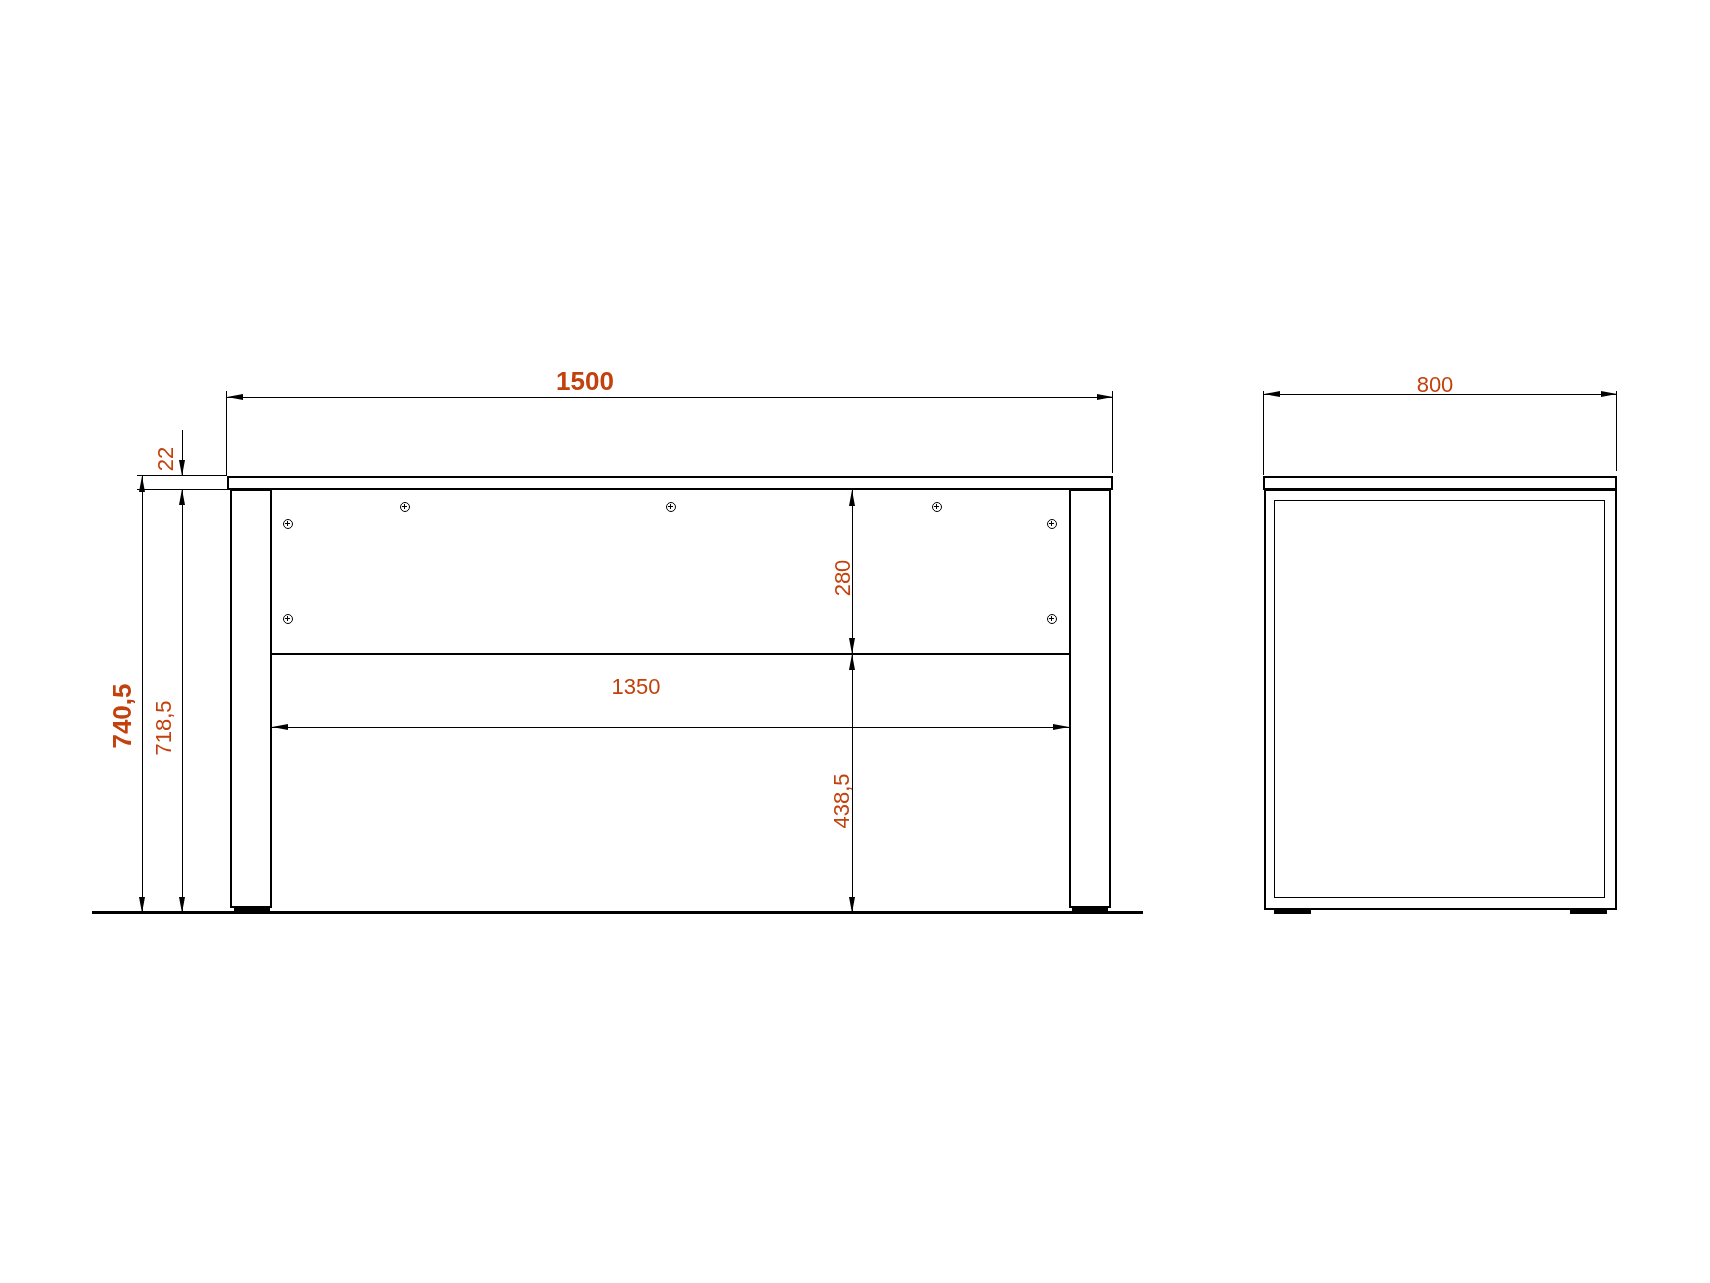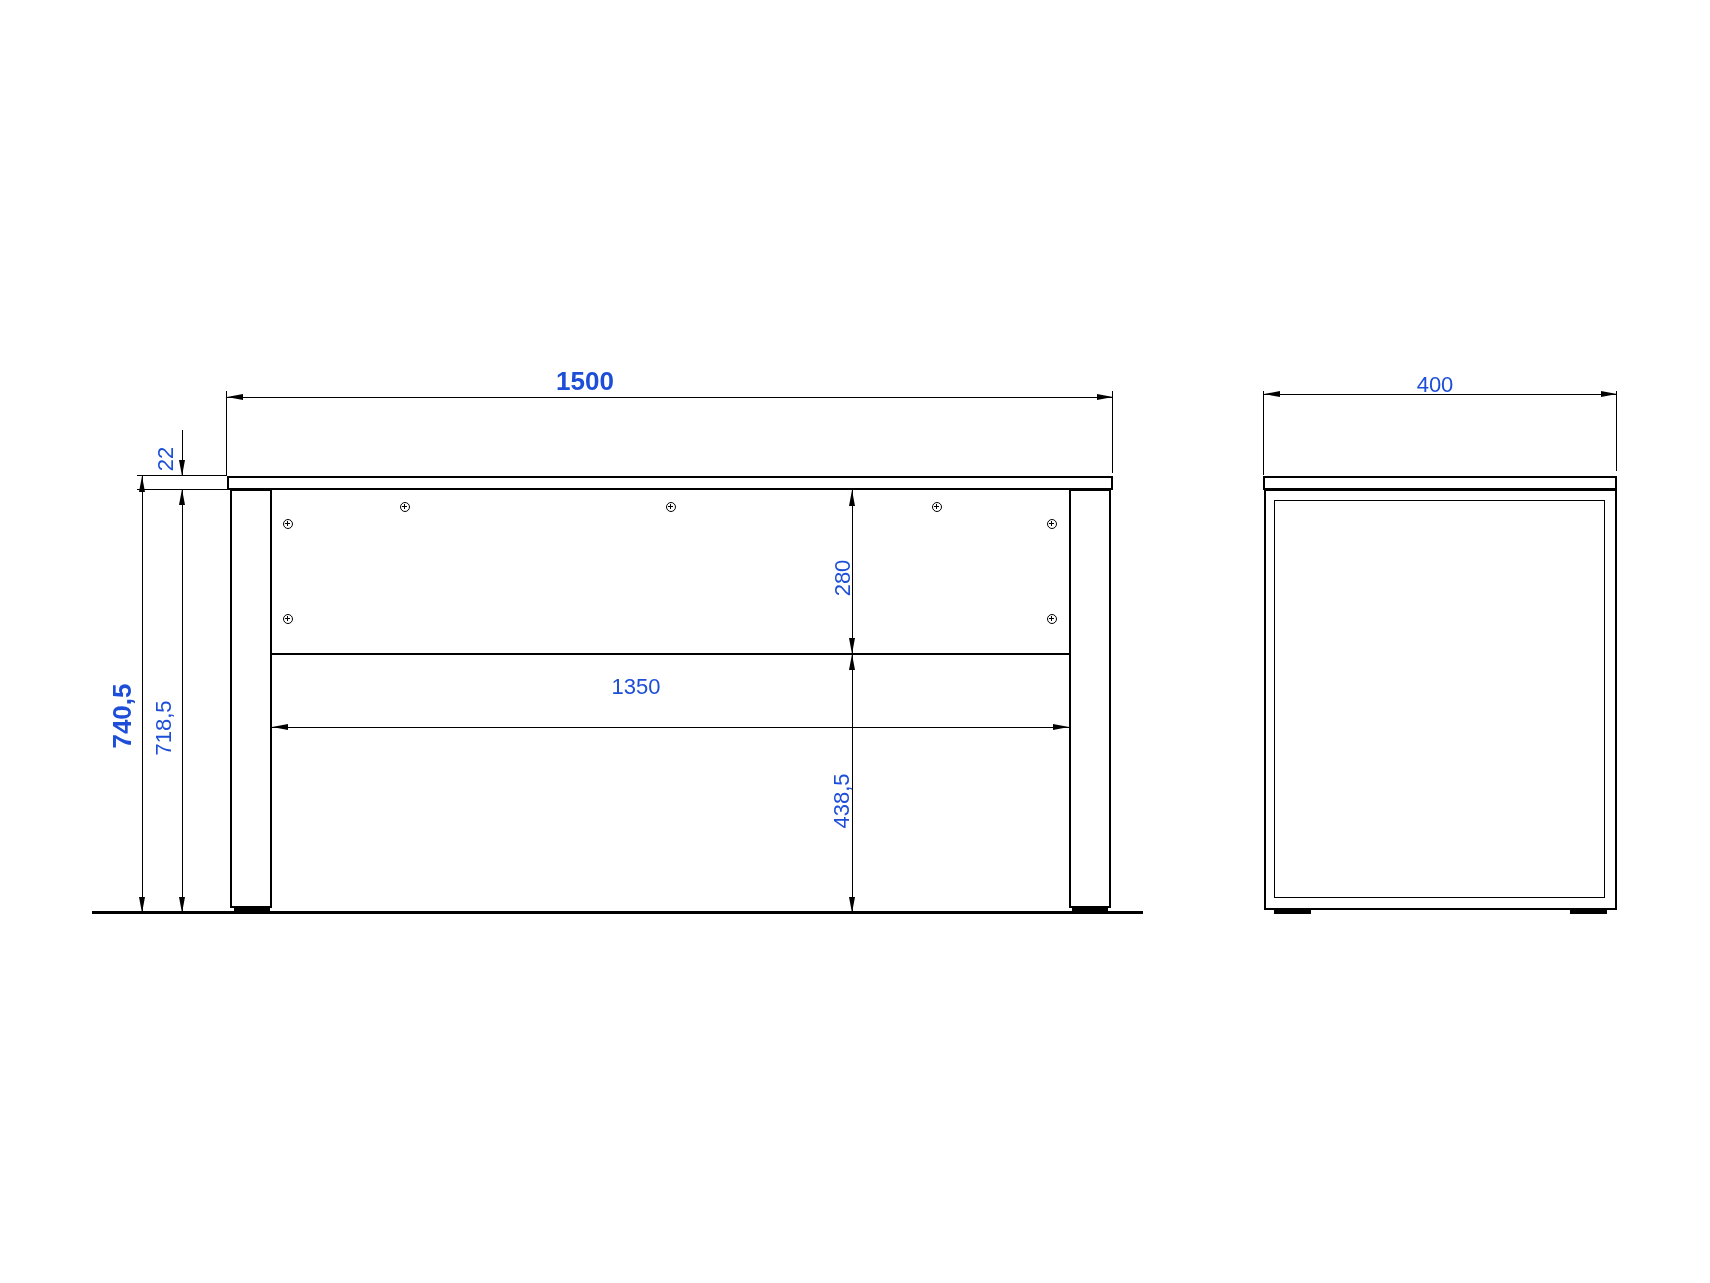--- a/index.html
+++ b/index.html
@@ -1,18 +1,18 @@
 <!DOCTYPE html>
 <html><head>
 <meta charset="utf-8">
 <style>
   html,body{margin:0;padding:0;background:#fff;}
   #canvas{
     position:relative;width:1710px;height:1283px;background:#ffffff;
-    font-family:"Liberation Sans", sans-serif;color:#1d4ed8;overflow:hidden;
+    font-family:"Liberation Sans", sans-serif;color:#c2410c;overflow:hidden;
   }
   .ln{position:absolute;background:#000;}
   .rect{position:absolute;border:2px solid #000;background:#fff;box-sizing:border-box;}
   .rect.thin{border-width:1.5px;}
   .foot{position:absolute;background:#000;}
   .screw{position:absolute;width:10px;height:10px;border:1.3px solid #000;border-radius:50%;box-sizing:border-box;background:#fff;}
   .screw .sx{position:absolute;left:1.1px;top:2.9px;width:5.2px;height:1.3px;background:#000;}
   .screw .sy{position:absolute;left:2.9px;top:1.1px;width:1.3px;height:5.2px;background:#000;}
   .arw{position:absolute;width:0;height:0;}
   .arw.up{border-left:3.5px solid transparent;border-right:3.5px solid transparent;border-bottom:16px solid #000;}
@@ -113,17 +113,17 @@
     <div class="rect" style="left:1264px;top:489px;width:353px;height:421px;"></div>
     <div class="rect thin" style="left:1274px;top:500px;width:331px;height:398px;"></div>
     <div class="foot" style="left:1274px;top:908px;width:37px;height:6px;"></div>
     <div class="foot" style="left:1570px;top:908px;width:37px;height:6px;"></div>
 
     <div class="ln" style="left:1264px;top:394px;width:353px;height:1px;"></div>
     <div class="arw left" style="left:1264px;top:391px;"></div>
     <div class="arw right" style="left:1601px;top:391px;"></div>
     <div class="ln" style="left:1263px;top:391px;width:1px;height:84px;"></div>
     <div class="ln" style="left:1616px;top:391px;width:1px;height:80px;"></div>
-    <div class="dim-label" style="left:1395px;top:374px;width:80px;">400</div>
+    <div class="dim-label" style="left:1395px;top:374px;width:80px;">800</div>
 
   </div>
 
 </div>
 
 </body></html>

